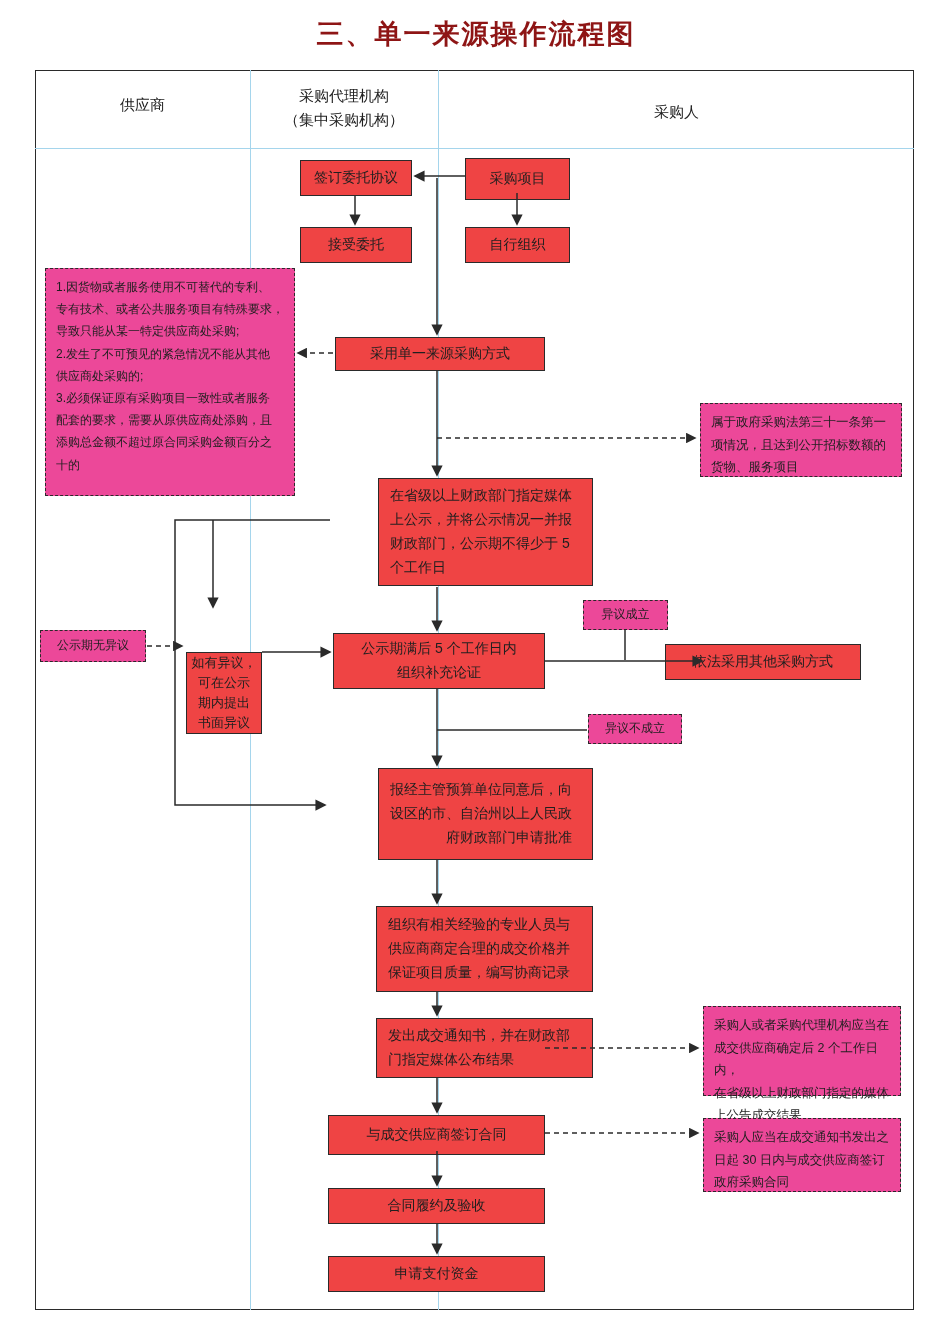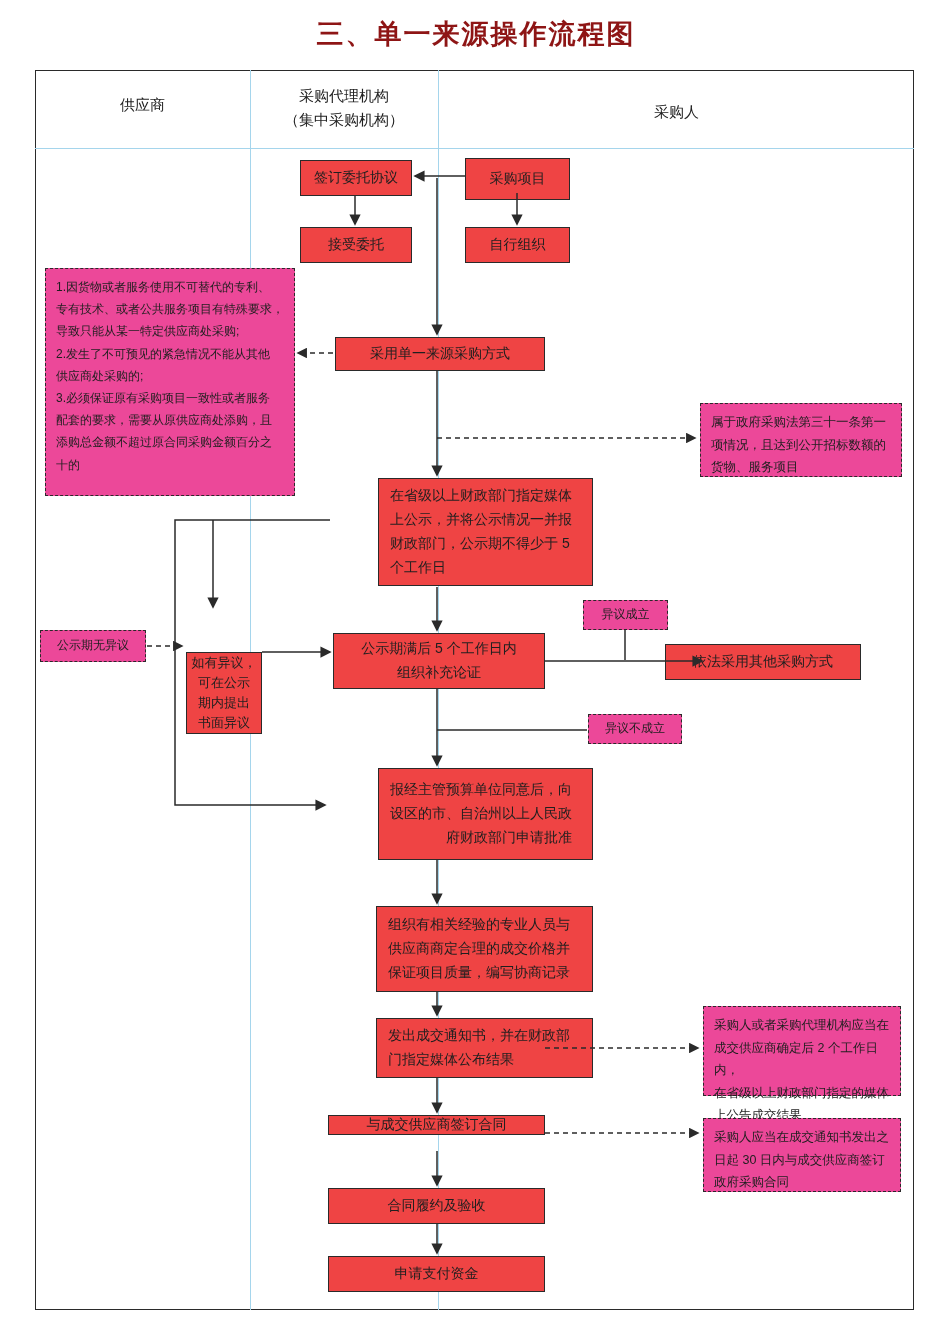--- a/index.html
+++ b/index.html
@@ -78,21 +78,21 @@
 组织补充论证</div>
   <div class="node" style="left:665px;top:644px;width:196px;height:36px;">依法采用其他采购方式</div>
   <div class="node leftalign" style="left:330px;top:768px;width:215px;height:92px;text-align:right;">报经主管预算单位同意后，向
 设区的市、自治州以上人民政
 府财政部门申请批准</div>
   <div class="node leftalign" style="left:328px;top:906px;width:217px;height:86px;">组织有相关经验的专业人员与
 供应商商定合理的成交价格并
 保证项目质量，编写协商记录</div>
   <div class="node leftalign" style="left:328px;top:1018px;width:217px;height:60px;">发出成交通知书，并在财政部
 门指定媒体公布结果</div>
-  <div class="node" style="left:328px;top:1115px;width:217px;height:20px;">与成交供应商签订合同</div>
+  <div class="node" style="left:328px;top:1115px;width:217px;height:40px;">与成交供应商签订合同</div>
   <div class="node" style="left:328px;top:1188px;width:217px;height:36px;">合同履约及验收</div>
   <div class="node" style="left:328px;top:1256px;width:217px;height:36px;">申请支付资金</div>
 
   <div class="note small" style="left:45px;top:268px;width:250px;height:228px;">1.因货物或者服务使用不可替代的专利、
 专有技术、或者公共服务项目有特殊要求，
 导致只能从某一特定供应商处采购;
 2.发生了不可预见的紧急情况不能从其他
 供应商处采购的;
 3.必须保证原有采购项目一致性或者服务
 配套的要求，需要从原供应商处添购，且

